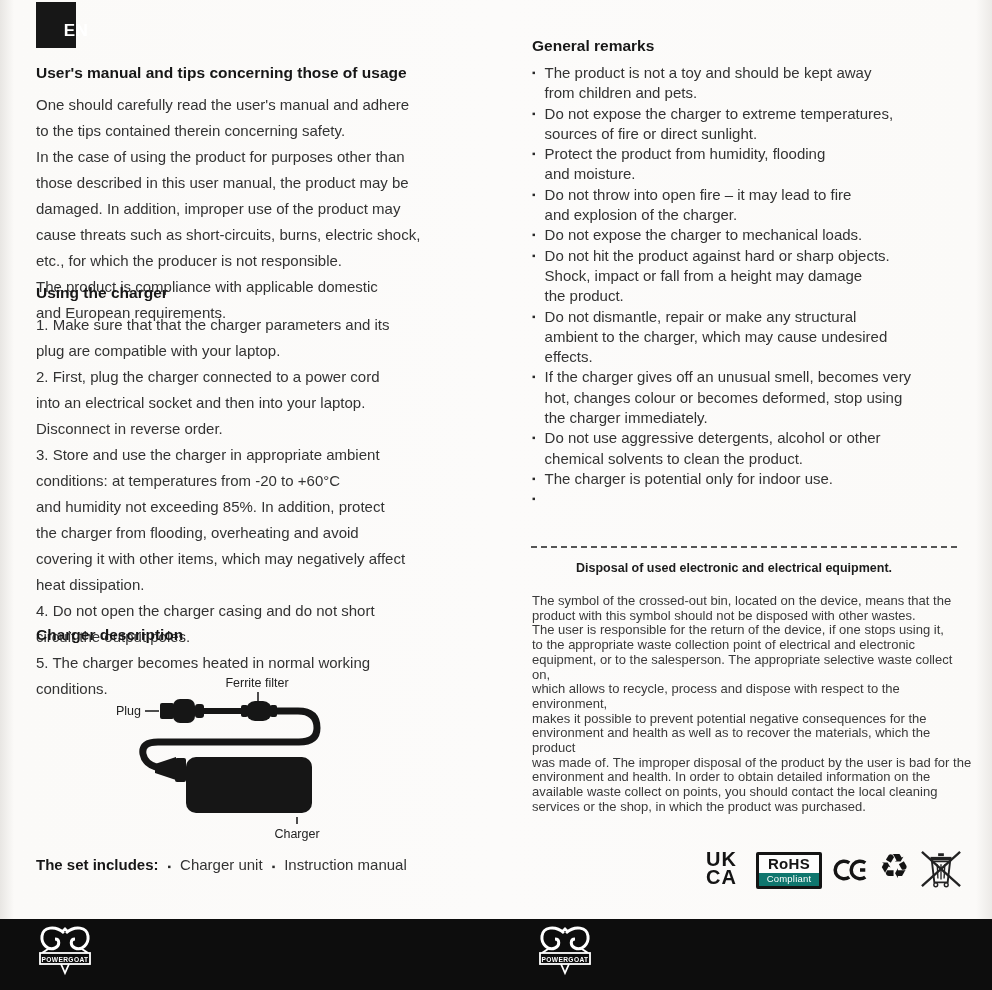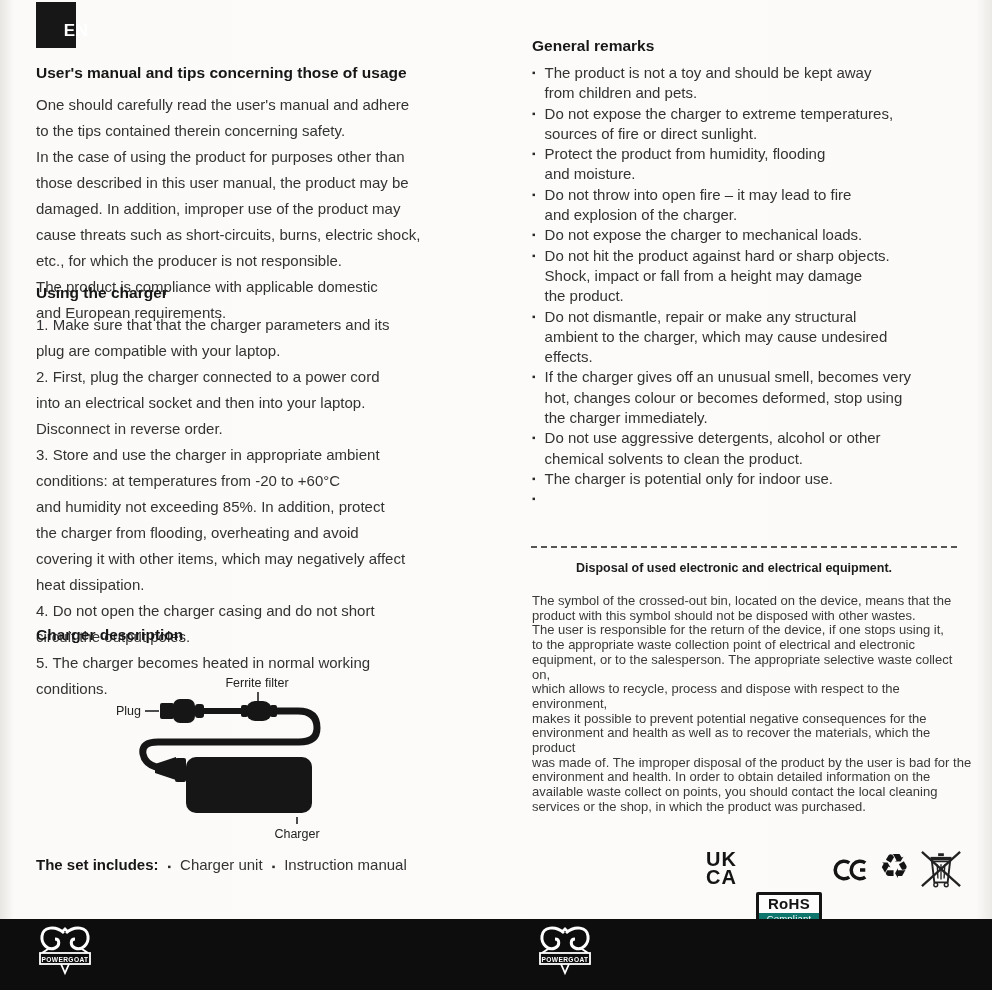--- a/index.html
+++ b/index.html
@@ -34,21 +34,21 @@
 
   .disposal-title { left: 532px; top: 561px; font-size: 12.5px; font-weight: 700; color: #1c1c1c; white-space: nowrap; padding-left: 44px; }
   .small-text { left: 532px; top: 582px; width: 440px; font-size: 13px; line-height: 14.7px; white-space: pre-line; color: #3a3a3a; margin-top: 12px; }
 
   .set-includes { left: 36px; top: 856px; display: flex; align-items: baseline; gap: 9px; font-size: 15px; color: #333; justify-content: center; }
   .set-includes .lbl { font-weight: 700; color: #171717; }
   .set-includes .blt { line-height: 18px; }
 
   
   .ukca { left: 706px; top: 851px; font-weight: 700; font-size: 20px; line-height: 17.5px; letter-spacing: 1px; color:#141414; transform: scaleY(1.03); }
-  .rohs { left: 756px; top: 892px; width: 66px; border: 3px solid #141414; border-radius: 2px; background: #fdfdfd; text-align: center; overflow: hidden; }
+  .rohs { left: 756px; top: 852px; width: 66px; border: 3px solid #141414; border-radius: 2px; background: #fdfdfd; text-align: center; overflow: hidden; }
   .rohs-top { font-size: 15px; font-weight: 700; line-height: 18px; color: #141414; letter-spacing: 0.3px; }
   .rohs-bottom { background: #0f766e; color: #fff; font-size: 9.5px; line-height: 12.5px; letter-spacing: 0.2px; }
   .ce { left: 832px; top: 856px; }
   .recycle { left: 879px; top: 846px; font-size: 34px; line-height: 40px; color: #141414; }
   .weee { left: 918px; top: 848px; }
 
   .footer-bar { left: 0; top: 919px; width: 992px; height: 71px; background: #0d0d0d; }
   .goat { position: absolute; top: 3px; width: 60px; height: 58px; }
   .goat-1 { left: 35px; }
   .goat-2 { left: 535px; }

